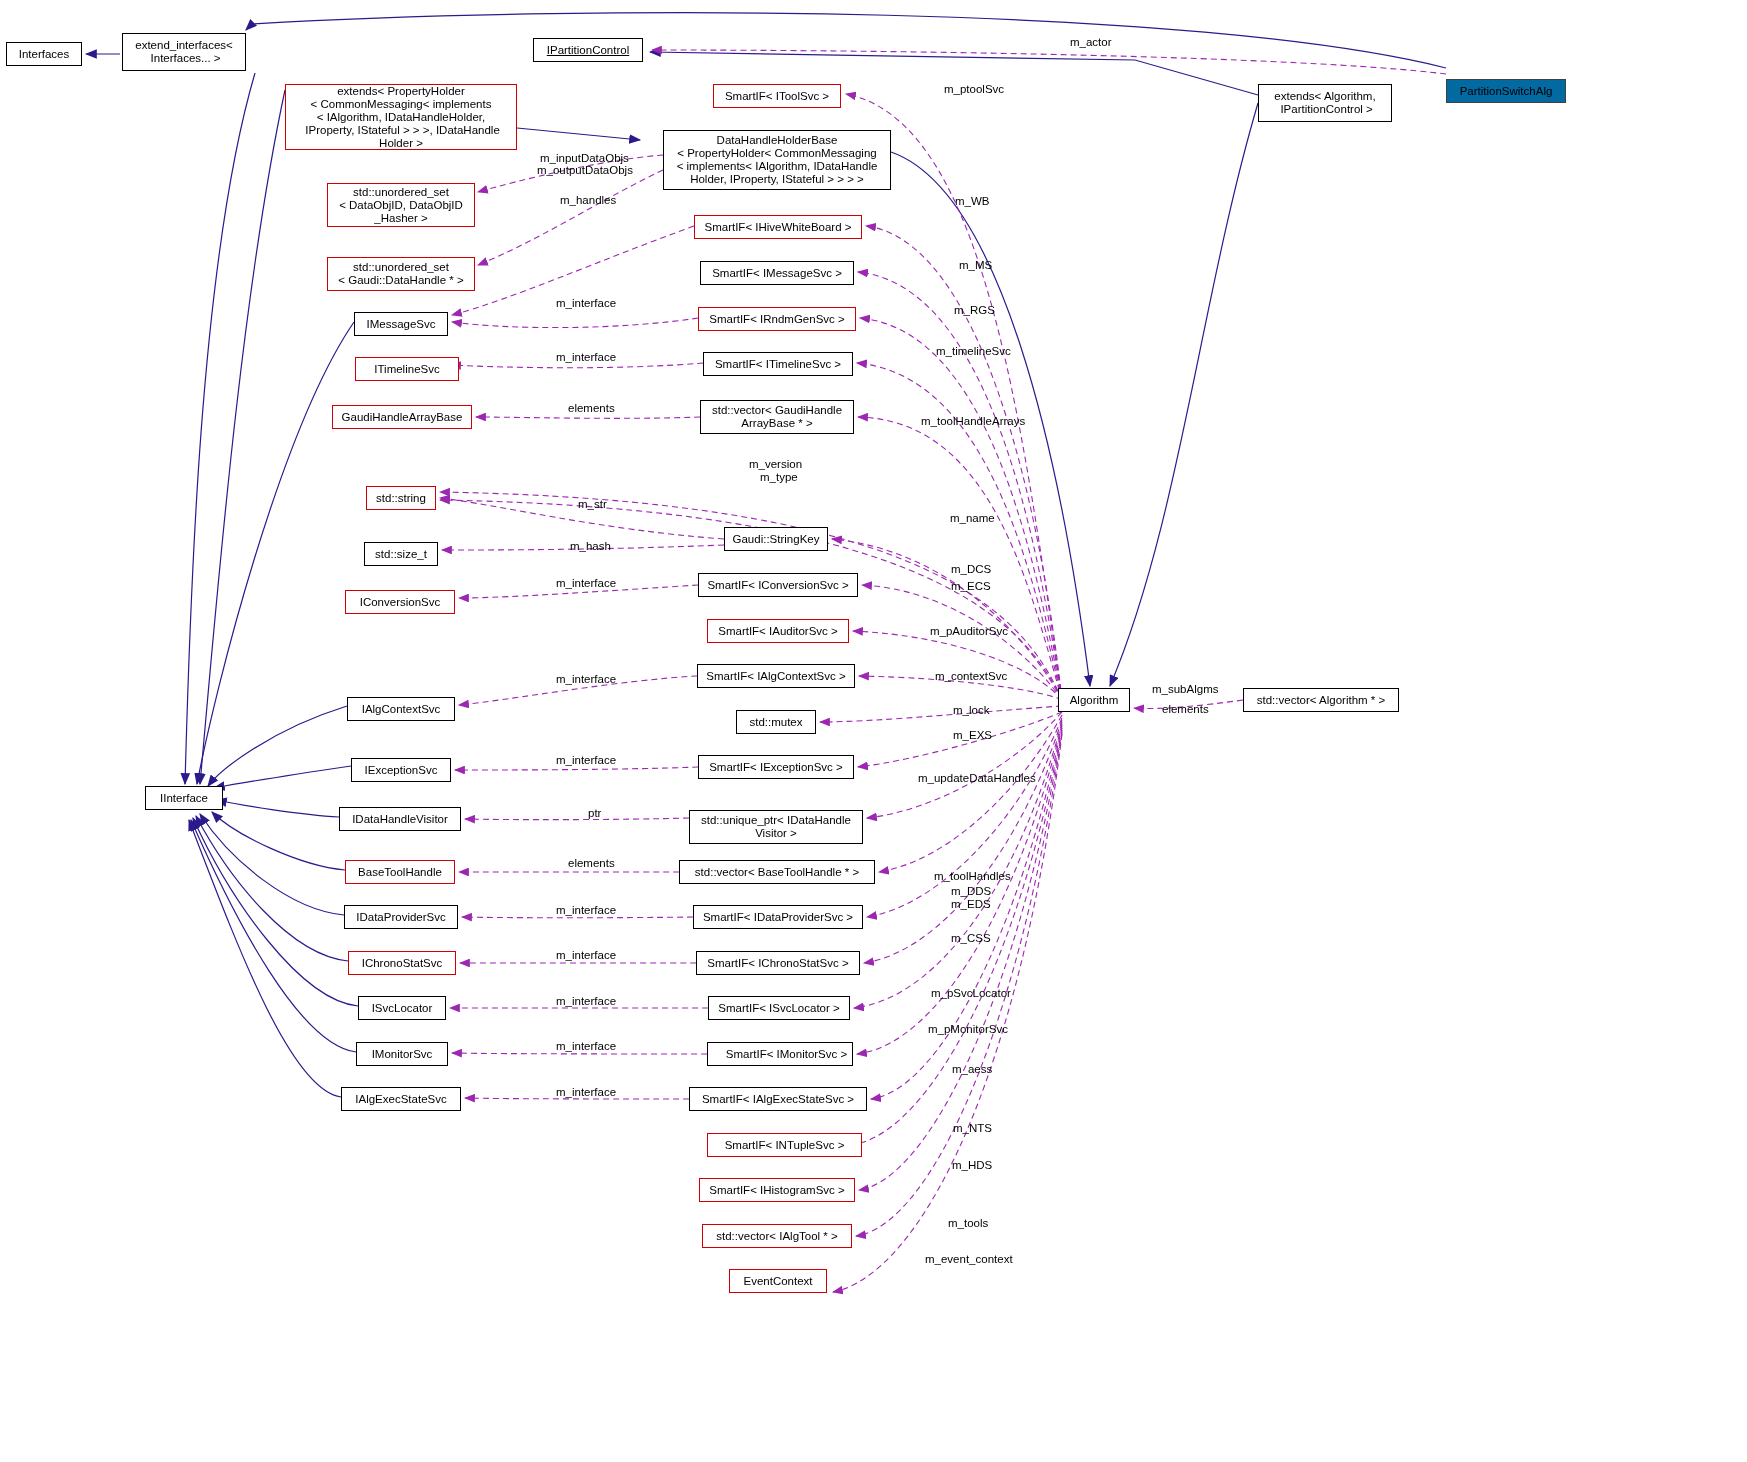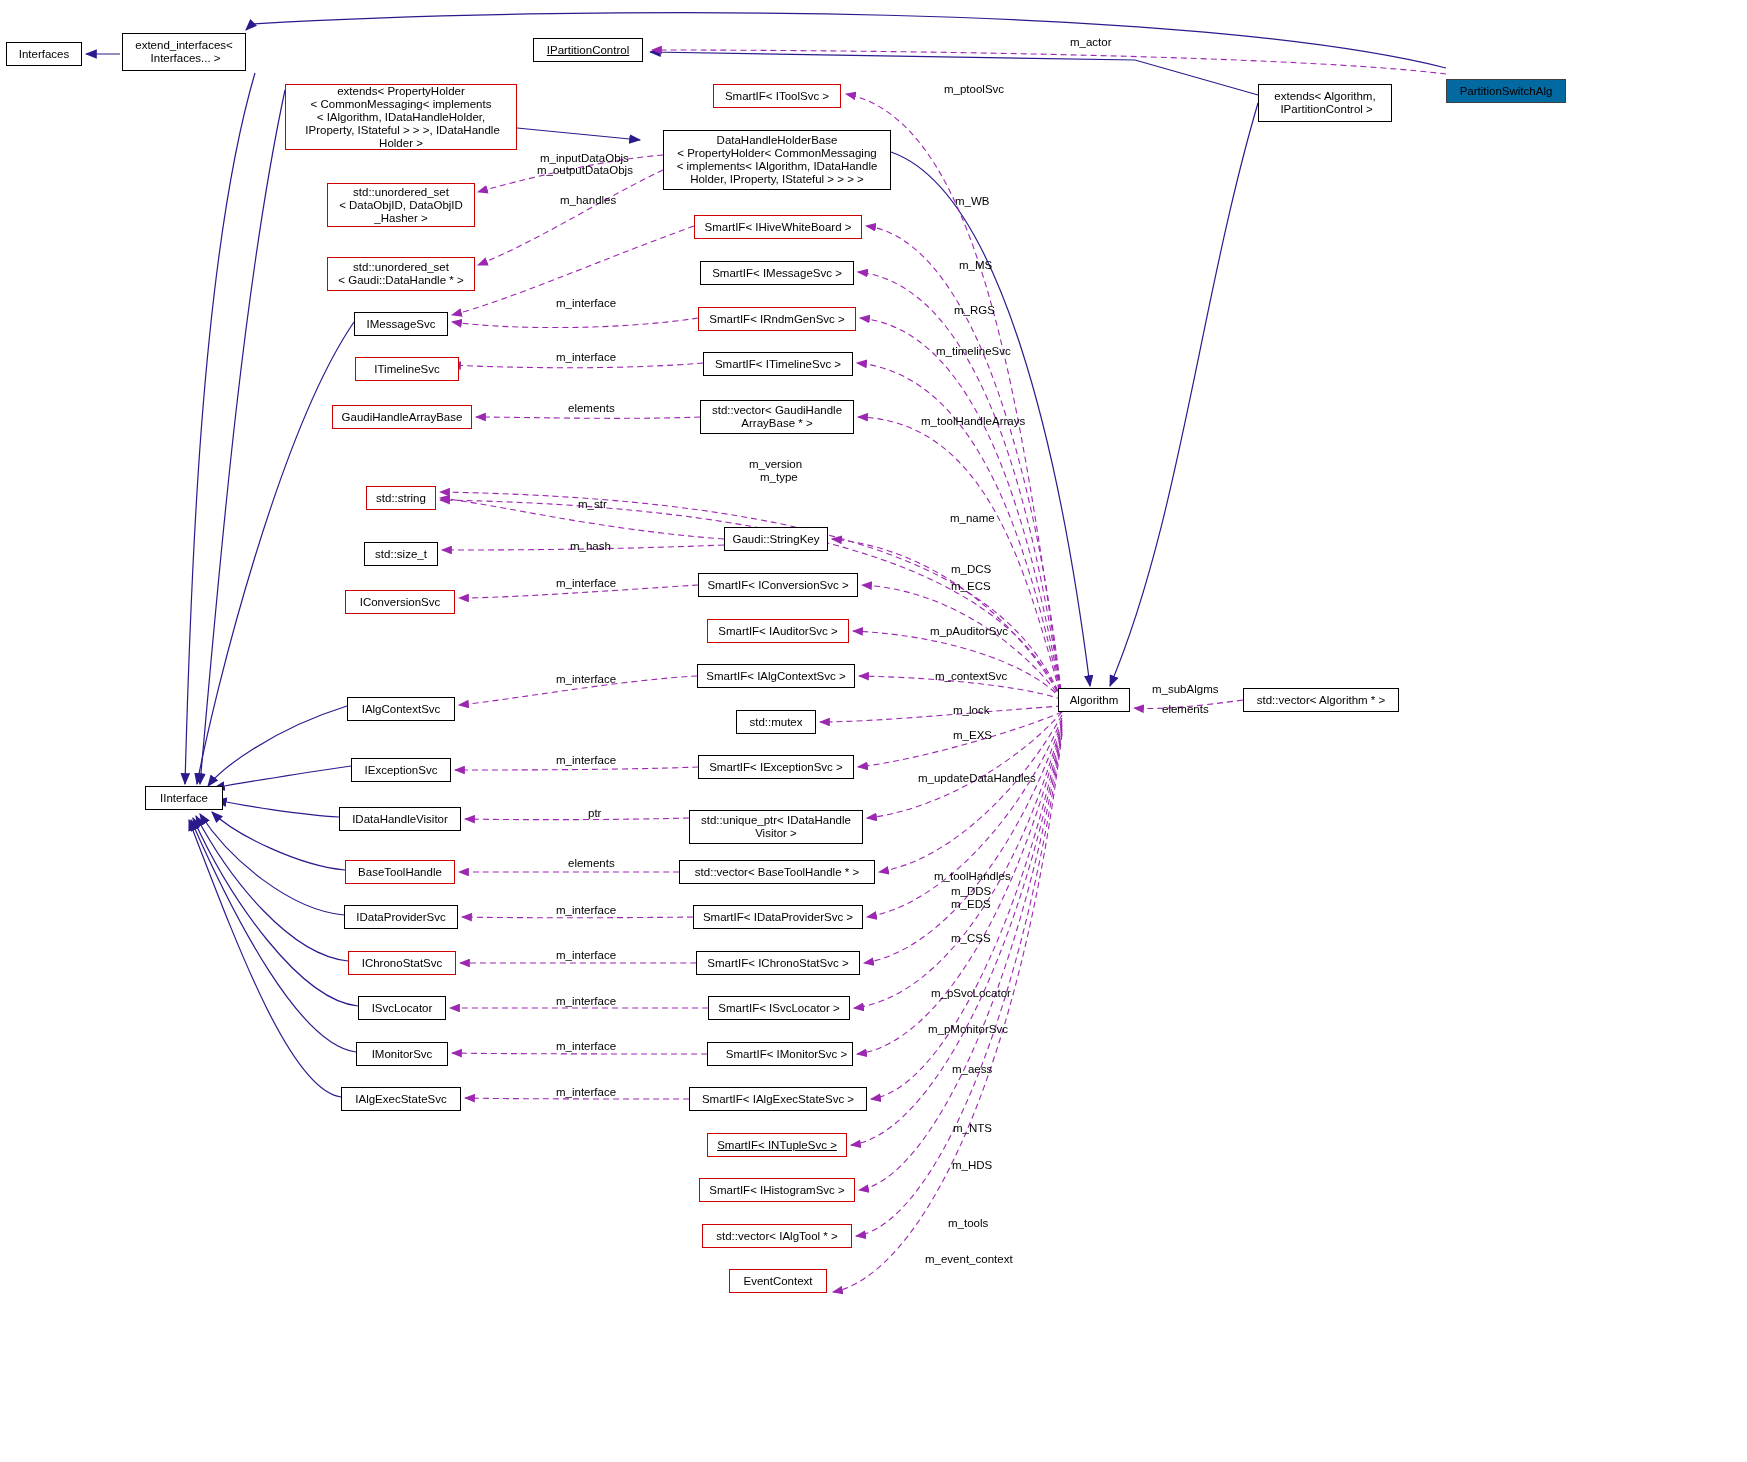--- a/index.html
+++ b/index.html
@@ -150,21 +150,21 @@
 <div class="node plain" style="left:344px;top:905px;width:114px;height:24px;">IDataProviderSvc</div>
 <div class="node plain" style="left:693px;top:905px;width:170px;height:24px;">SmartIF&lt; IDataProviderSvc &gt;</div>
 <div class="node red" style="left:348px;top:951px;width:108px;height:24px;">IChronoStatSvc</div>
 <div class="node plain" style="left:696px;top:951px;width:164px;height:24px;">SmartIF&lt; IChronoStatSvc &gt;</div>
 <div class="node plain" style="left:358px;top:996px;width:88px;height:24px;">ISvcLocator</div>
 <div class="node plain" style="left:708px;top:996px;width:142px;height:24px;">SmartIF&lt; ISvcLocator &gt;</div>
 <div class="node plain" style="left:356px;top:1042px;width:92px;height:24px;">IMonitorSvc</div>
 <div class="node plain" style="left:707px;top:1042px;width:146px;height:24px;padding-left:17px;">SmartIF&lt; IMonitorSvc &gt;</div>
 <div class="node plain" style="left:341px;top:1087px;width:120px;height:24px;">IAlgExecStateSvc</div>
 <div class="node plain" style="left:689px;top:1087px;width:178px;height:24px;">SmartIF&lt; IAlgExecStateSvc &gt;</div>
-<div class="node red" style="left:707px;top:1133px;width:140px;height:24px;text-decoration:underline;">SmartIF&lt; INTupleSvc &gt;</div>
+<div class="node red" style="left:707px;top:1133px;width:155px;height:24px;">SmartIF&lt; INTupleSvc &gt;</div>
 <div class="node red" style="left:699px;top:1178px;width:156px;height:24px;">SmartIF&lt; IHistogramSvc &gt;</div>
 <div class="node red" style="left:702px;top:1224px;width:150px;height:24px;">std::vector&lt; IAlgTool * &gt;</div>
 <div class="node red" style="left:729px;top:1269px;width:98px;height:24px;">EventContext</div>
 <div class="node plain" style="left:145px;top:786px;width:78px;height:24px;">IInterface</div>
 
 <span class="elabel" style="left:1070px;top:36px;">m_actor</span>
 <span class="elabel" style="left:944px;top:83px;">m_ptoolSvc</span>
 <span class="elabel" style="left:540px;top:152px;">m_inputDataObjs</span>
 <span class="elabel" style="left:537px;top:164px;">m_outputDataObjs</span>
 <span class="elabel" style="left:560px;top:194px;">m_handles</span>

